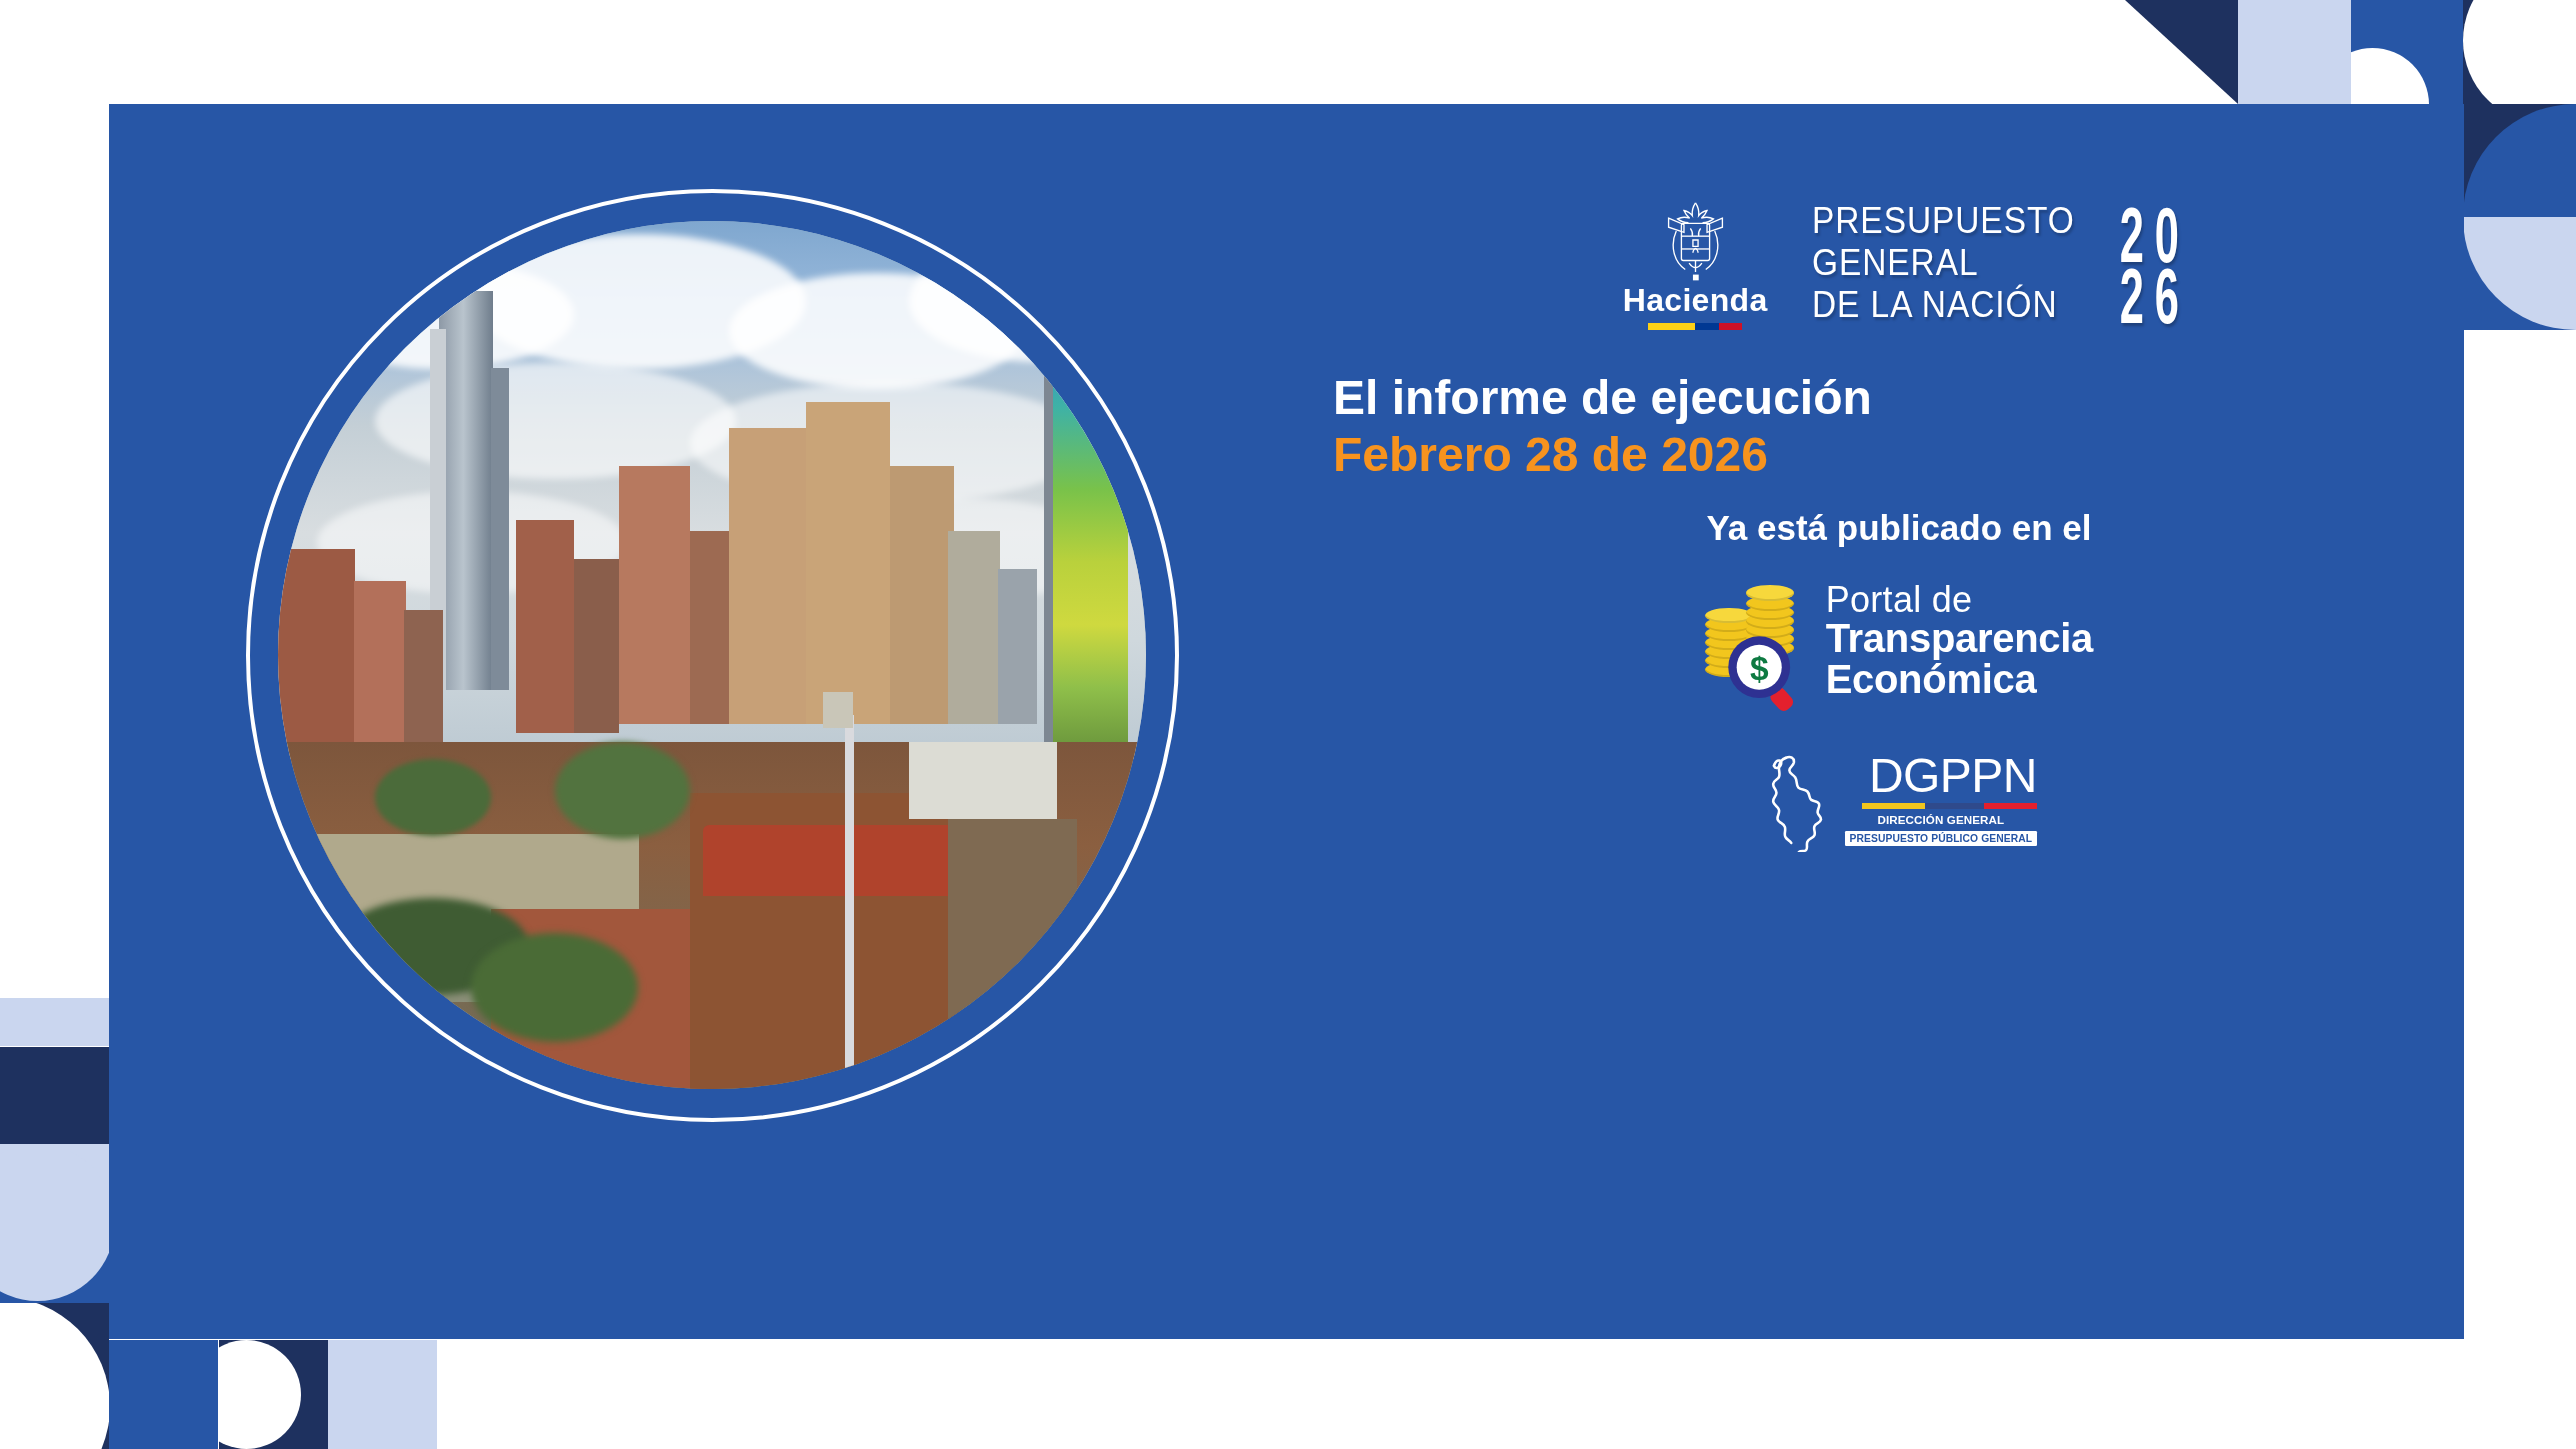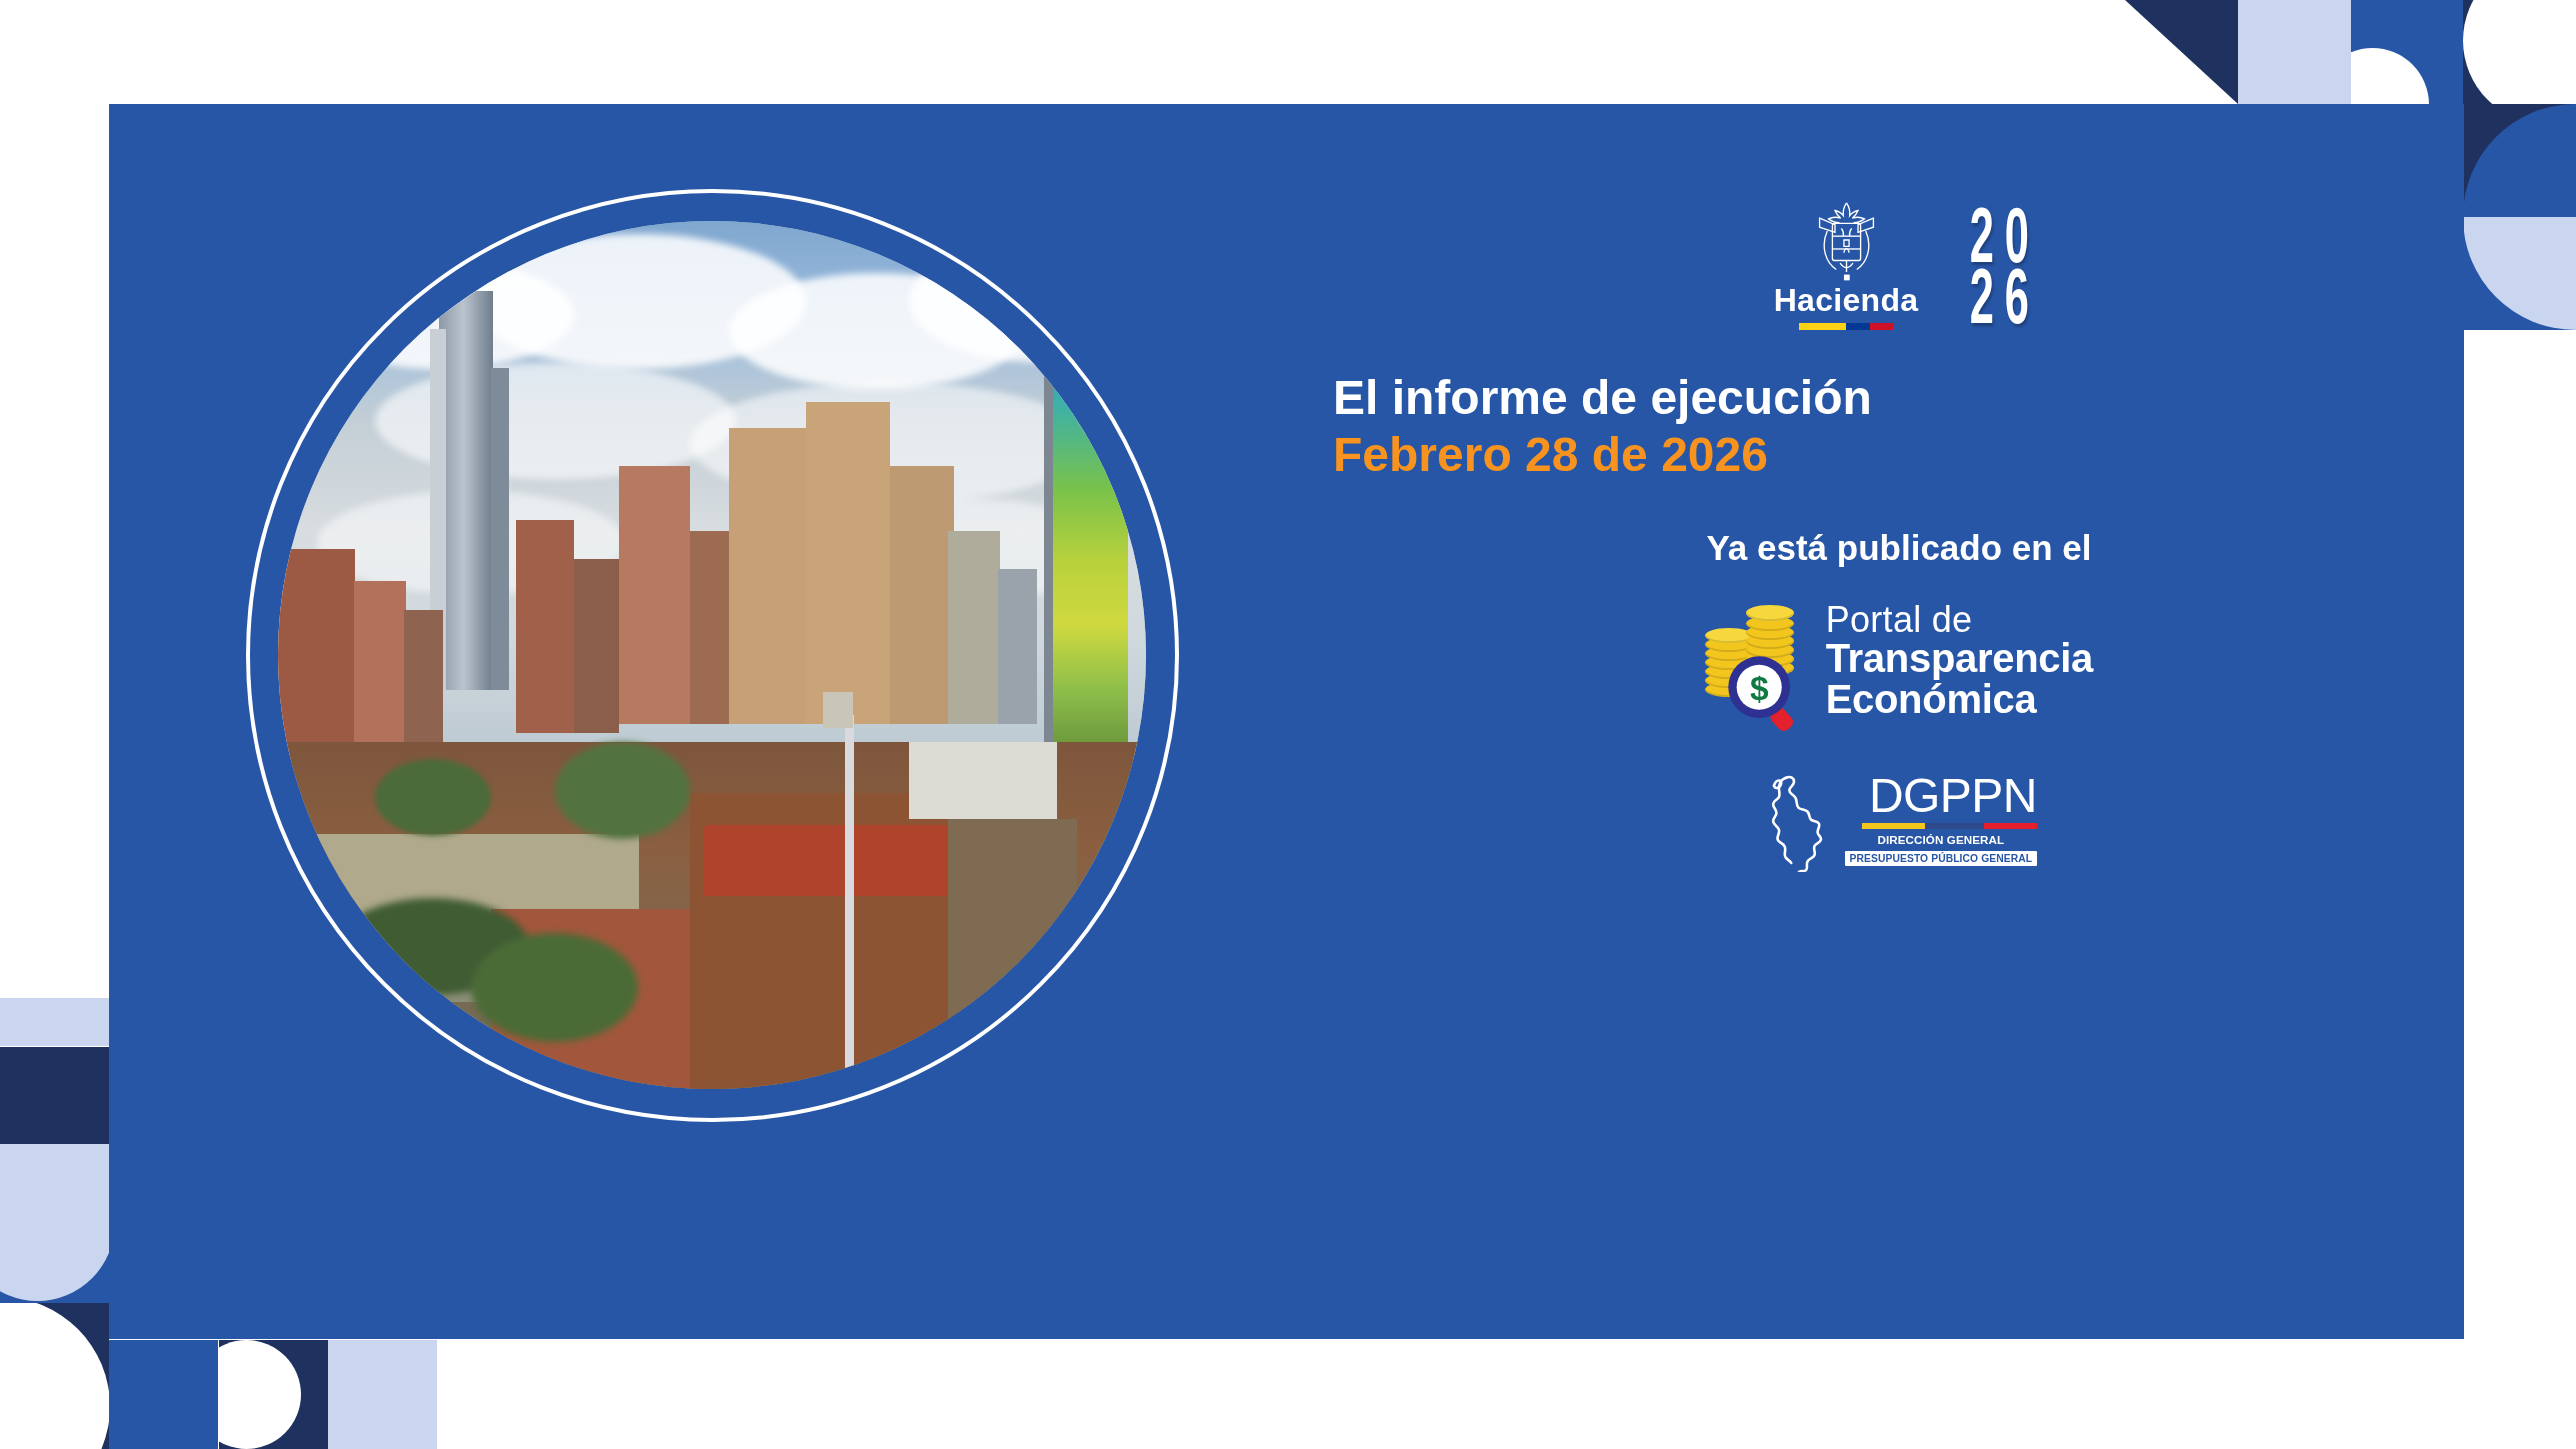--- a/index.html
+++ b/index.html
@@ -95,21 +95,21 @@
     display:flex;align-items:center;justify-content:center;
   }
 
   
   #headline{margin-top:40px;text-align:left;width:100%;}
   .h-line{
     color:#fff;font-size:48px;font-weight:bold;line-height:1.18;white-space:nowrap;
   }
   .h-date{color:#F7931E;font-size:48px;font-weight:bold;line-height:1.18;white-space:nowrap;}
 
-  #sub{margin-top:44px;color:#fff;font-size:35px;font-weight:bold;text-align:center;}
+  #sub{margin-top:24px;color:#fff;font-size:35px;font-weight:bold;text-align:center;}
 
   
   #portal{display:flex;align-items:center;justify-content:center;gap:16.7px;margin-top:30px;}
   #coins{position:relative;width:104px;height:126px;}
   .stack{position:absolute;}
   .coin{position:absolute;width:100%;height:15.5px;border-radius:50%/50%;background:#F2C61D;box-shadow:inset 0 -1.9px 0 rgba(0,0,0,.13);}
   #mag{position:absolute;left:22px;top:57px;width:76px;height:76px;}
   #portal-words{display:flex;flex-direction:column;}
   #portal-de{color:#fff;font-size:36px;line-height:1;letter-spacing:0.3px;}
   #portal-tr{color:#fff;font-size:40px;font-weight:bold;line-height:1.02;letter-spacing:-0.3px;text-align:right;}
@@ -267,20 +267,25 @@
           </svg>
           <div id="hacienda-word">Hacienda</div>
           <div id="flagbar">
               <i></i>
               <i></i>
               <i></i>
             </div>
         </div>
 
         <div id="pgn">
+          <div id="pgn-lines">
+            <div class="pgn-line">PRESUPUESTO</div>
+            <div class="pgn-line">GENERAL</div>
+            <div class="pgn-line">DE LA NACIÓN</div>
+          </div>
           <div id="year-block">
             <span>2</span>
             <span>0</span>
             <span>2</span>
             <span>6</span>
           </div>
         </div>
       </div>
 
       <div id="headline">

